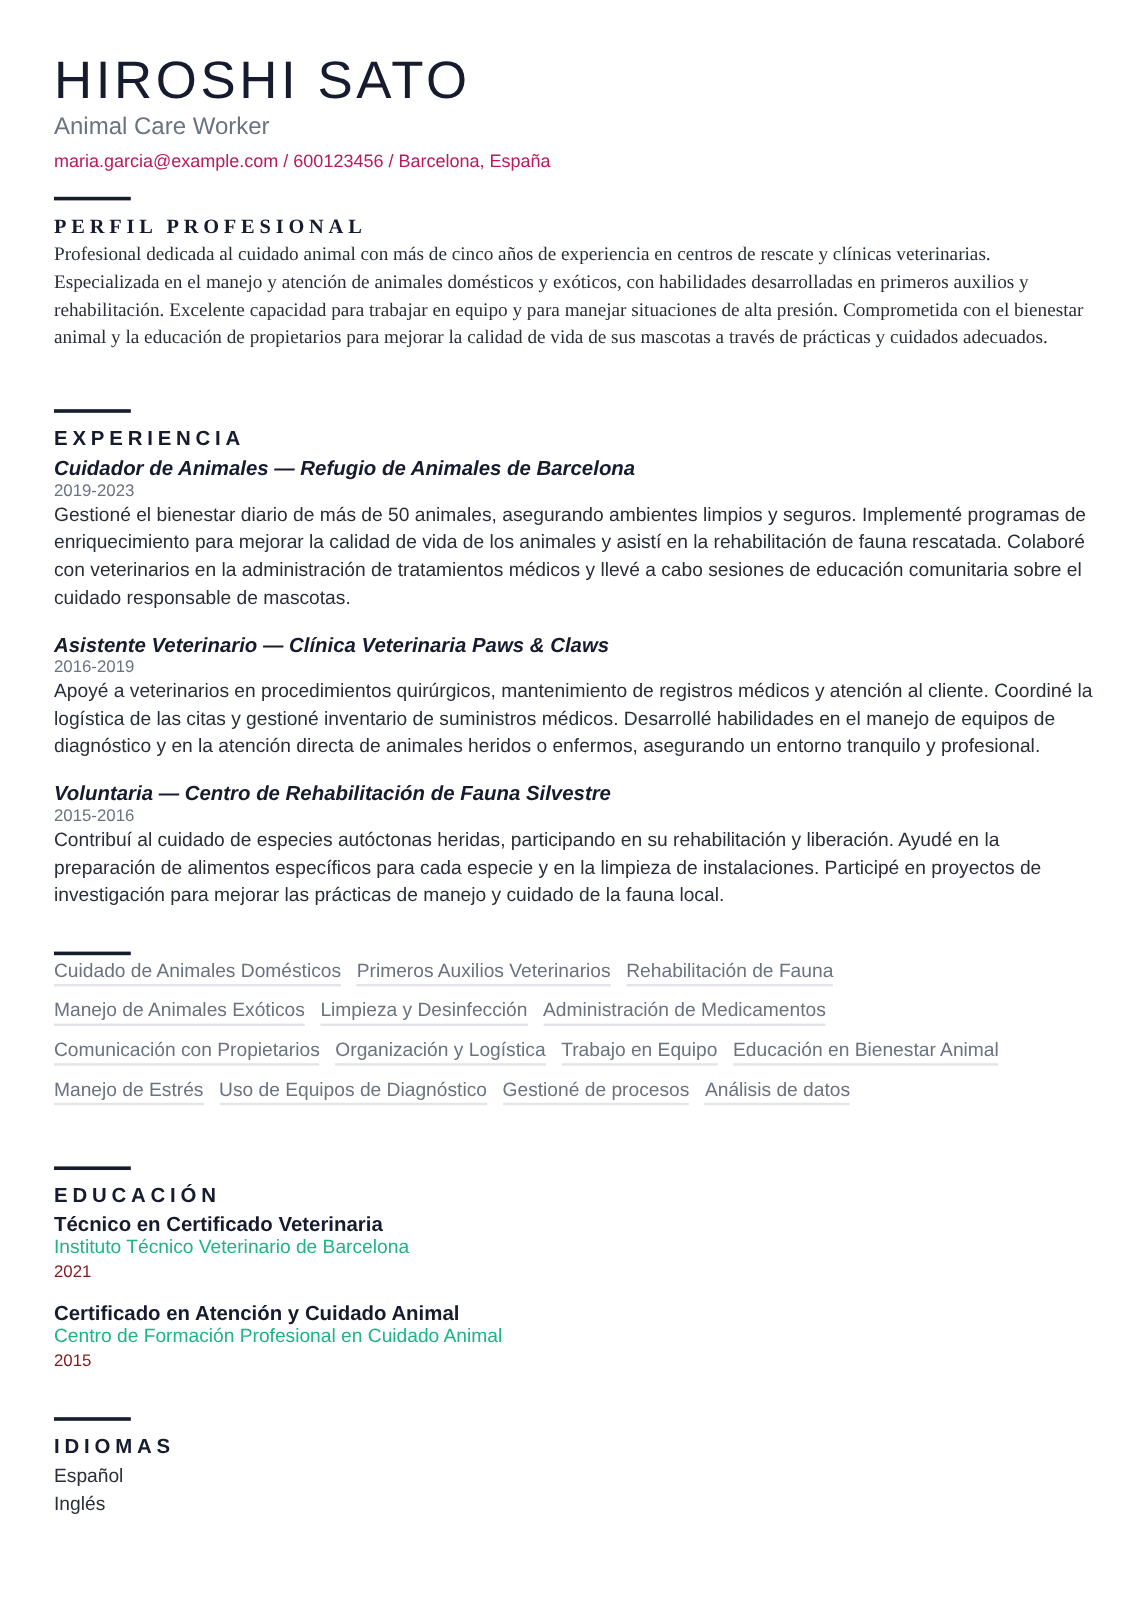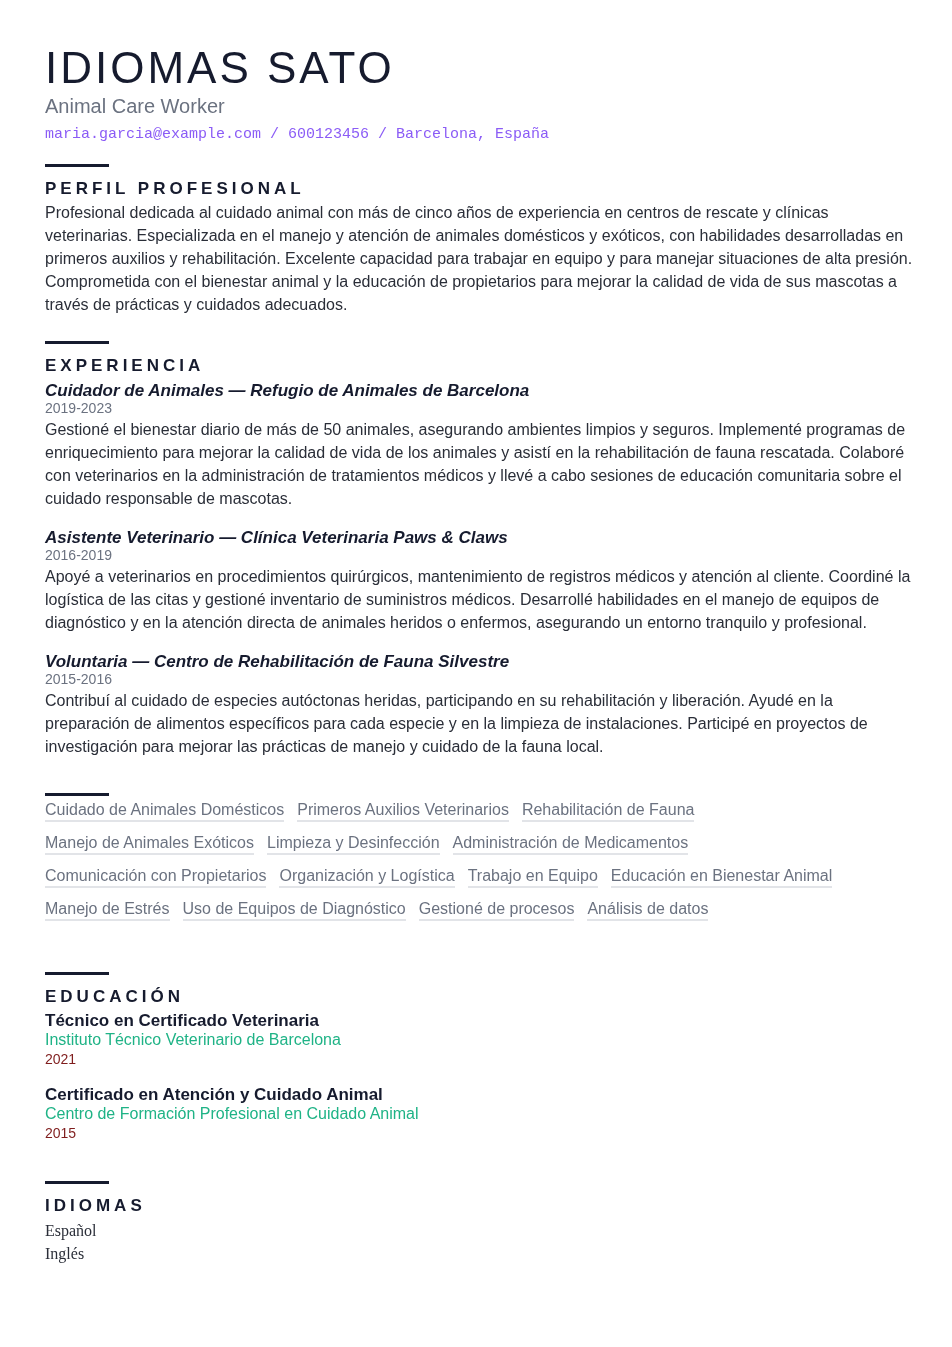--- a/index.html
+++ b/index.html
@@ -22,22 +22,21 @@
       white-space: nowrap;
     }
     .job-title {
       position: absolute; top: 94px; left: 0;
       font-size: 20px; line-height: 24px;
       color: #6b7280;
     }
     .contact {
       position: absolute; top: 126px; left: 0;
       font-size: 15px; line-height: 18px;
-      color: #8b5cf6;
-      font-family: Liberation Mono, monospace;
+      color: #be185d;
     }
 
     .section { position: absolute; left: 0; width: 870px; }
     .rule { width: 64px; height: 3px; background: #161b2e; }
     .section-title {
       margin-top: 12px;
       font-size: 17px; line-height: 20px; font-weight: 700;
       letter-spacing: 4px; color: #161b2e;
     }
 
@@ -64,32 +63,32 @@
       padding-bottom: 0px;
       white-space: nowrap;
     }
 
     .edu { margin-top: 4px; }
     .edu + .edu { margin-top: 16px; }
     .edu-degree { font-size: 17px; line-height: 19px; font-weight: 700; color: #161b2e; }
     .edu-school { font-size: 16px; line-height: 19px; color: #1fb386; }
     .edu-year { font-size: 14px; line-height: 20px; color: #7f1d1d; }
 
-    .lang { font-size: 16px; line-height: 23px; color: #2a2e38; font-family: Liberation Serif, serif; }
+    .lang { font-size: 16px; line-height: 23px; color: #2a2e38; }
   </style>
 </head>
 <body>
 
 <div class="page">
 
-  <div class="name">IDIOMAS SATO</div>
+  <div class="name">HIROSHI SATO</div>
   <div class="job-title">Animal Care Worker</div>
   <div class="contact">maria.garcia@example.com / 600123456 / Barcelona, España</div>
 
-  <div class="section" style="top:164px;">
+  <div class="section" style="top:164px;font-family:Liberation Serif, serif;">
     <div class="rule"></div>
     <div class="section-title">PERFIL PROFESIONAL</div>
     <div class="body-text" style="margin-top:2px;">Profesional dedicada al cuidado animal con más de cinco años de experiencia en centros de rescate y clínicas veterinarias. Especializada en el manejo y atención de animales domésticos y exóticos, con habilidades desarrolladas en primeros auxilios y rehabilitación. Excelente capacidad para trabajar en equipo y para manejar situaciones de alta presión. Comprometida con el bienestar animal y la educación de propietarios para mejorar la calidad de vida de sus mascotas a través de prácticas y cuidados adecuados.</div>
   </div>
 
   <div class="section" style="top:341px;">
     <div class="rule"></div>
     <div class="section-title">EXPERIENCIA</div>
 
     <div class="job">

